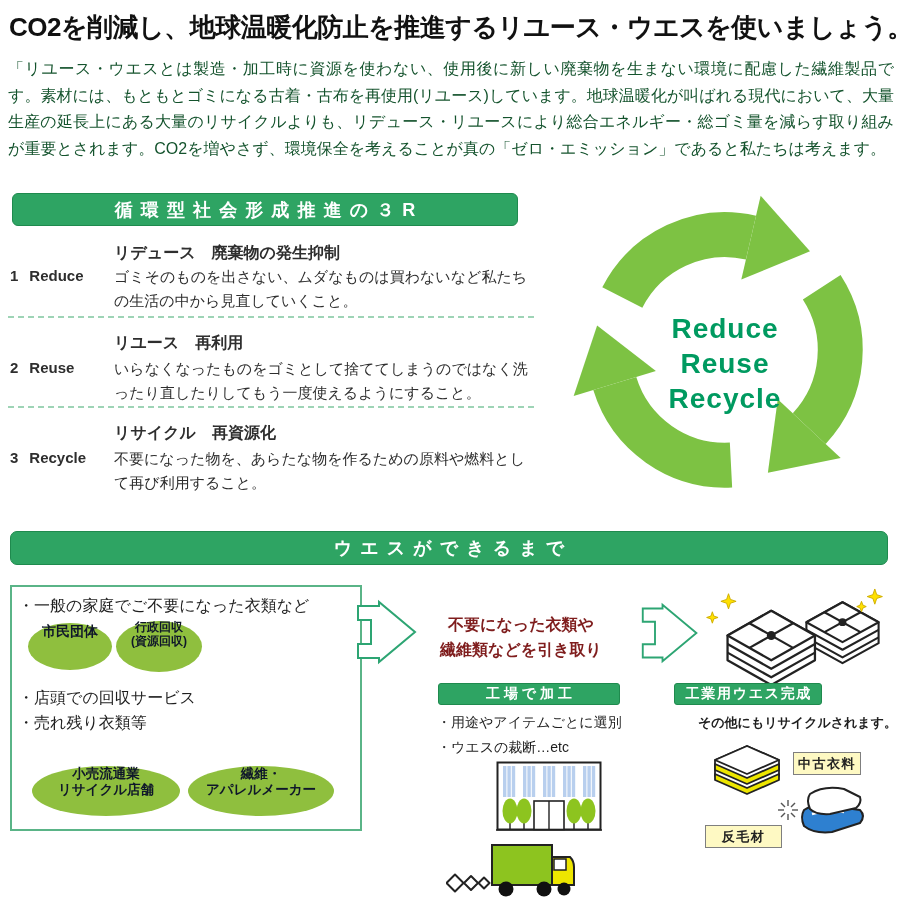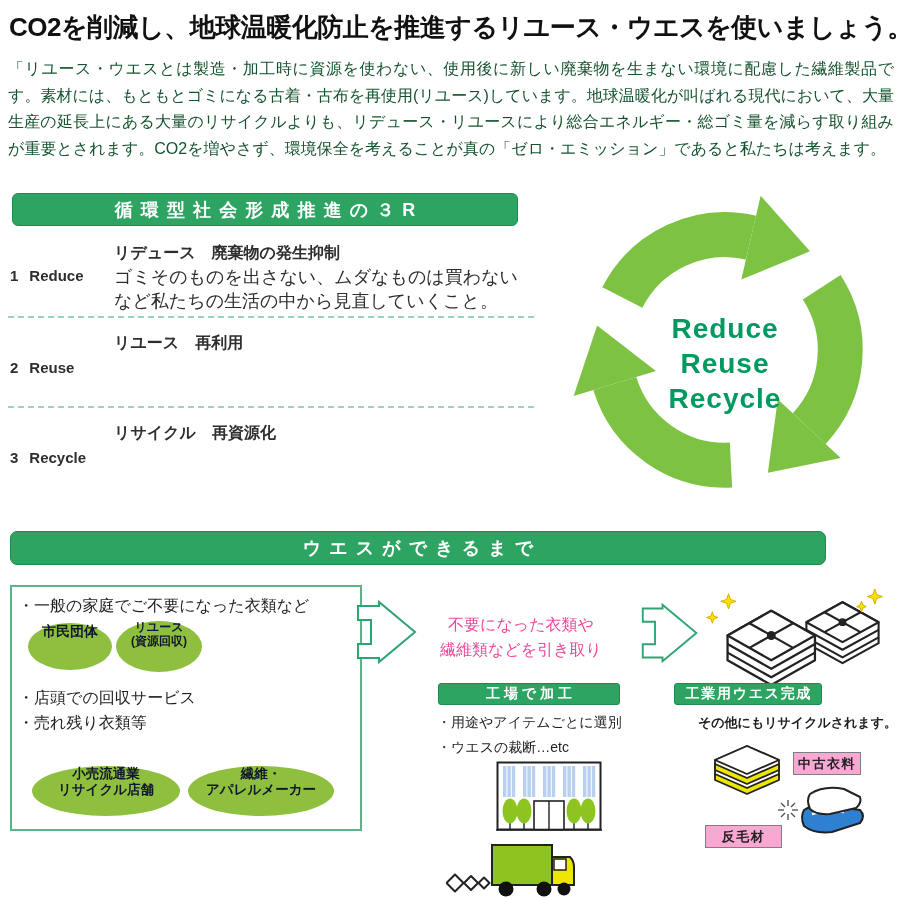--- a/index.html
+++ b/index.html
@@ -7,36 +7,36 @@
         font-family:"Liberation Sans","DejaVu Sans",sans-serif;color:#222;}
   .abs{position:absolute;}
   .title{font-size:26px;font-weight:bold;color:#111;letter-spacing:-0.5px;white-space:nowrap;}
   .intro{font-size:16px;line-height:26.5px;text-align:justify;color:#14532d;}
   .greenbar{background:var(--green-bar,#2ea463);border:1px solid var(--bar-border,#1f8a4e);
             color:#fff;font-weight:bold;display:flex;align-items:center;justify-content:center;box-sizing:border-box;}
   .bar-lg{font-size:18px;letter-spacing:0.45em;text-indent:0.45em;border-radius:6px;}
   .bar-sm{font-size:14px;letter-spacing:0.28em;text-indent:0.28em;border-radius:3px;}
   .r-title{font-size:16px;font-weight:bold;color:#2e2e2e;white-space:nowrap;}
   .r-num{font-size:15px;font-weight:bold;color:#2e2e2e;display:flex;gap:11px;}
-  .r-desc{font-size:18px;line-height:24px;color:#2e2e2e;}
+  .r-desc{font-size:15px;line-height:24px;color:#2e2e2e;}
   .sep{border-top:2px dashed var(--dashed,#9ed4b6);height:0;}
   .logo-text{text-align:center;font-weight:bold;font-size:28px;line-height:35px;
              color:var(--logo-text,#009a60);letter-spacing:1px;}
   .box{border:2px solid var(--box-border,#5ab487);box-sizing:border-box;}
   .lb-bullet{font-size:16px;font-weight:500;color:#1e1e1e;white-space:nowrap;}
   .ellipse{border-radius:50%;background:var(--lime,#8fbf3e);color:#0f172a;font-weight:bold;
            display:flex;flex-direction:column;align-items:center;
            text-align:center;line-height:1.15;}
   .e-sm{font-size:14px;}
   .e-xs{font-size:12px;}
   .e-md{font-size:13.5px;}
-  .mid-line{font-size:16px;font-weight:normal;text-align:center;line-height:24px;color:#ec4899;white-space:nowrap;}
+  .mid-line{font-size:16px;font-weight:bold;text-align:center;line-height:24px;color:#7f1d1d;white-space:nowrap;}
   .sm-bullet{font-size:14px;color:#1e1e1e;white-space:nowrap;}
   .note{font-size:13px;font-weight:bold;color:#1e1e1e;white-space:nowrap;}
-  .tagbox{background:#f9a8d4;border:1.5px solid #7f7f7f;display:flex;align-items:center;justify-content:center;
+  .tagbox{background:#fef9c3;border:1.5px solid #7f7f7f;display:flex;align-items:center;justify-content:center;
           font-size:13px;font-weight:600;letter-spacing:1.5px;color:#222;box-sizing:border-box;}
 </style>
 </head>
 <body>
 
 <div class="page">
 
   <h1 class="abs title" style="left:9px;top:10px;width:888px;margin:0;">CO2を削減し、地球温暖化防止を推進するリユース・ウエスを使いましょう。</h1>
   <p class="abs intro" style="left:8px;top:56px;width:886px;margin:0;">「リユース・ウエスとは製造・加工時に資源を使わない、使用後に新しい廃棄物を生まない環境に配慮した繊維製品です。素材には、もともとゴミになる古着・古布を再使用(リユース)しています。地球温暖化が叫ばれる現代において、大量生産の延長上にある大量のリサイクルよりも、リデュース・リユースにより総合エネルギー・総ゴミ量を減らす取り組みが重要とされます。CO2を増やさず、環境保全を考えることが真の「ゼロ・エミッション」であると私たちは考えます。</p>
 
@@ -50,27 +50,29 @@
     <span>Reduce</span>
   </div>
   <div class="abs r-desc" style="left:114px;top:265px;width:414px;">ゴミそのものを出さない、ムダなものは買わないなど私たちの生活の中から見直していくこと。</div>
   <div class="abs sep" style="left:8px;top:316px;width:526px;"></div>
 
   <div class="abs r-title" style="left:114px;top:333px;">リユース　再利用</div>
   <div class="abs r-num" style="left:10px;top:359px;">
     <span>2</span>
     <span>Reuse</span>
   </div>
+  <div class="abs r-desc" style="left:114px;top:357px;width:414px;">いらなくなったものをゴミとして捨ててしまうのではなく洗ったり直したりしてもう一度使えるようにすること。</div>
   <div class="abs sep" style="left:8px;top:406px;width:526px;"></div>
 
   <div class="abs r-title" style="left:114px;top:423px;">リサイクル　再資源化</div>
   <div class="abs r-num" style="left:10px;top:449px;">
     <span>3</span>
     <span>Recycle</span>
   </div>
+  <div class="abs r-desc" style="left:114px;top:447px;width:414px;">不要になった物を、あらたな物を作るための原料や燃料として再び利用すること。</div>
 
   <svg class="abs" style="left:558px;top:176px;" width="334" height="340" viewBox="0 0 340 348">
     <g>
       <path d="M64.9,124.4 A118,118 0 0 1 196.6,63.1" style="fill:none;stroke:var(--logo-green,#7dc243);stroke-width:46"></path>
       <polygon points="206.5,20.2 257.0,77.1 186.7,106.0" style="fill:var(--logo-green,#7dc243)"></polygon>
     </g>
     <g transform="rotate(120,170,178)">
       <path d="M64.9,124.4 A118,118 0 0 1 196.6,63.1" style="fill:none;stroke:var(--logo-green,#7dc243);stroke-width:46"></path>
       <polygon points="206.5,20.2 257.0,77.1 186.7,106.0" style="fill:var(--logo-green,#7dc243)"></polygon>
     </g>
@@ -78,32 +80,32 @@
       <path d="M64.9,124.4 A118,118 0 0 1 196.6,63.1" style="fill:none;stroke:var(--logo-green,#7dc243);stroke-width:46"></path>
       <polygon points="206.5,20.2 257.0,77.1 186.7,106.0" style="fill:var(--logo-green,#7dc243)"></polygon>
     </g>
   </svg>
   <div class="abs logo-text" style="left:558px;top:311px;width:334px;">
     <div>Reduce</div>
     <div>Reuse</div>
     <div>Recycle</div>
   </div>
 
-  <div class="abs greenbar bar-lg" style="left:10px;top:531px;width:816px;height:34px;border-radius:7px;">
+  <div class="abs greenbar bar-lg" style="left:10px;top:531px;width:878px;height:34px;border-radius:7px;">
     <span>ウエスができるまで</span>
   </div>
 
   <div class="abs box" style="left:10px;top:585px;width:352px;height:246px;"></div>
   <div class="abs lb-bullet" style="left:18px;top:596px;">・一般の家庭でご不要になった衣類など</div>
 
   <div class="abs ellipse e-sm" style="left:28px;top:623px;width:84px;height:47px;">
     <div>市民団体</div>
   </div>
   <div class="abs ellipse e-xs" style="left:116px;top:621px;width:86px;height:51px;">
-    <div>リユース</div>
+    <div>行政回収</div>
     <div>(資源回収)</div>
   </div>
 
   <div class="abs lb-bullet" style="left:18px;top:688px;">・店頭での回収サービス</div>
   <div class="abs lb-bullet" style="left:18px;top:713px;">・売れ残り衣類等</div>
 
   <div class="abs ellipse e-md" style="left:32px;top:766px;width:148px;height:50px;">
     <div>小売流通業</div>
     <div>リサイクル店舗</div>
   </div>

